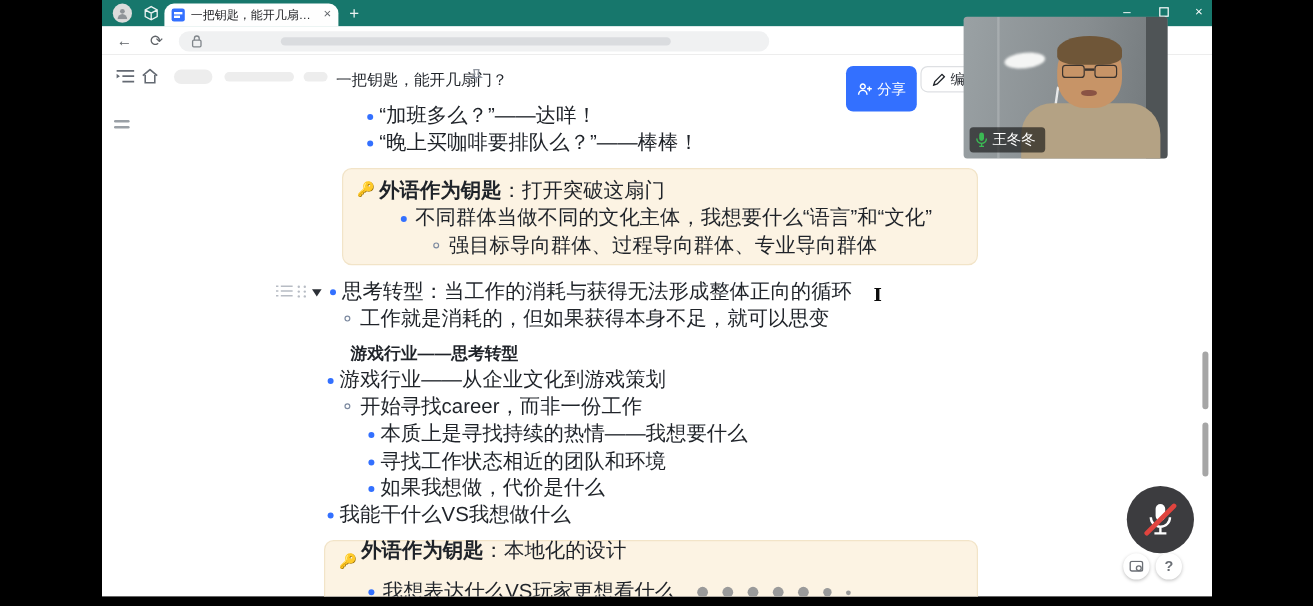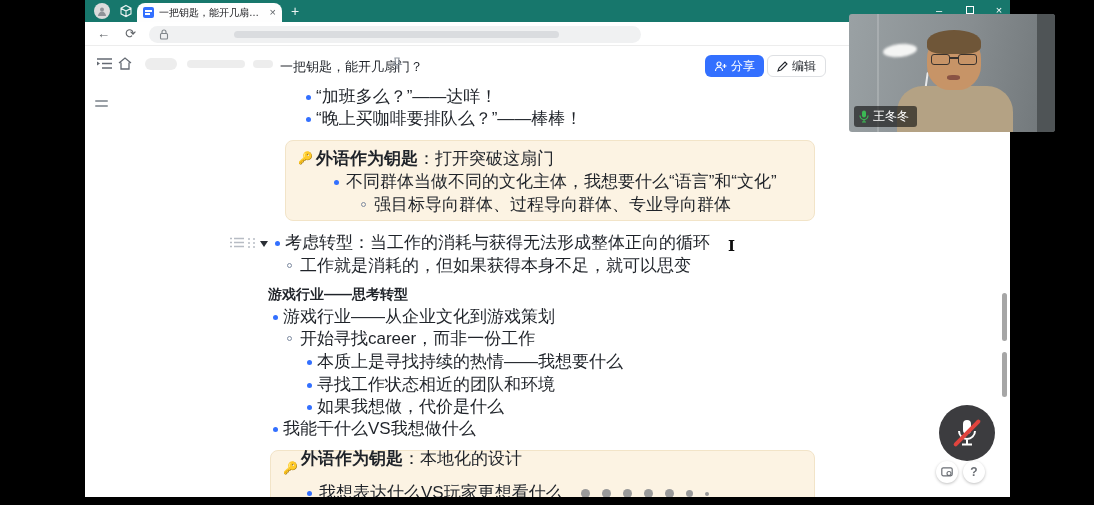--- a/index.html
+++ b/index.html
@@ -35,36 +35,36 @@
   .urlbar { position:absolute; left:64px; top:4px; width:492px; height:17px; background:#f0f1f2; border-radius:9px; }
   .lock { position:absolute; left:10px; top:3px; }
   .url-blur { position:absolute; left:85px; top:5px; width:325px; height:7px; background:#dadcdf; border-radius:4px; }
 
   
   .docheader { position:absolute; left:0; top:46px; width:925px; height:36px; background:#fff; }
   .dh-ic { position:absolute; top:11px; }
   .bc-blur { position:absolute; background:#ededed; border-radius:6px; }
   .doc-title { position:absolute; left:195px; top:12px; font-size:13px; color:#1f2329; }
   .pin-icon { position:absolute; left:306px; top:11px; }
-  .btn-share { position:absolute; left:620px; top:9px; height:22px; padding:0 9px; background:#3370ff;
+  .btn-share { position:absolute; left:620px; top:9px; height:38px; padding:0 9px; background:#3370ff;
     border-radius:6px; color:#fff; font-size:12px; display:flex; align-items:center; gap:4px; }
   .btn-edit { position:absolute; left:682px; top:9px; height:22px; padding:0 9px; background:#fff;
     border:1px solid #dee0e3; border-radius:6px; color:#1f2329; font-size:12px; display:flex; align-items:center; gap:4px; }
 
   .outline-toggle { position:absolute; left:10px; top:100px; width:16px; height:14px; }
   .outline-toggle span { display:block; height:2px; background:#9aa0a6; border-radius:1px; margin-bottom:3px; }
   .outline-toggle span:nth-child(1){ width:13px; } .outline-toggle span:nth-child(2){ width:13px; }
 
   
   .row { position:absolute; font-size:17px; color:#1f2329; white-space:nowrap; line-height:16px; }
   .dot { position:absolute; width:5px; height:5px; border-radius:50%; background:#3370ff; top:6px; }
   .circ { position:absolute; width:5px; height:5px; border-radius:50%; border:1.4px solid #7d8aa0;
     background:transparent; top:5px; }
   .b { font-weight:bold; }
-  .heading { font-size:14px; font-weight:bold; color:#1f2329; }
+  .heading { font-size:14px; font-weight:bold; color:#1f2329;margin-left:24px; }
 
   .callout { position:absolute; background:#fcf3e3; border:1px solid #f2e4c8; border-radius:8px; }
   .key-ic { position:absolute; font-size:12px; }
 
   .hover-tools { position:absolute; display:flex; align-items:center; gap:4px; }
   .drag-dots { display:grid; grid-template-columns:3px 3px; grid-gap:2px; }
   .drag-dots i { width:2px; height:2px; border-radius:50%; background:#b7bcc4; }
   .tri-down { width:0; height:0; border-left:4px solid transparent; border-right:4px solid transparent;
     border-top:6px solid #2b2f36; }
 
@@ -72,21 +72,21 @@
     font-weight:bold; font-size:15px; color:#0c0c0c; }
 
   .redact-dots { display:inline-flex; align-items:center; gap:12px; margin-left:14px; vertical-align:middle; }
   .redact-dots i { background:#9a9a9a; border-radius:50%; display:inline-block; }
   .rd-l { width:9px; height:9px; } .rd-m { width:7px; height:7px; } .rd-s { width:4px; height:4px; }
 
   .scrollthumb { position:absolute; left:917px; width:5px; background:#a6a6a6; border-radius:3px; }
   .st1 { top:293px; height:48px; } .st2 { top:352px; height:45px; }
 
   
-  .webcam { position:absolute; left:849px; top:14px; width:206px; height:118px; border-radius:3px;
+  .webcam { position:absolute; left:803px; top:14px; width:170px; height:118px; border-radius:3px;
     overflow:hidden; background:linear-gradient(100deg,#9aa1a4 0%,#878d90 55%,#6f7578 100%); z-index:30; }
   .wall-light { position:absolute; left:34px; top:30px; width:34px; height:13px; background:#f4f5f4;
     border-radius:50%; transform:rotate(-6deg); filter:blur(1px); }
   .wall-strip { position:absolute; right:0; top:0; width:18px; height:100%; background:#4f5456; }
   .wall-seam { position:absolute; left:28px; top:0; width:2px; height:100%; background:rgba(255,255,255,.18); }
   .person-shirt { position:absolute; left:48px; top:72px; width:116px; height:60px; background:#b4a284;
     border-radius:26px 26px 0 0; }
   .person-head { position:absolute; left:78px; top:18px; width:54px; height:58px; background:#c79467;
     border-radius:46% 46% 42% 42%; }
   .person-hair { position:absolute; left:78px; top:16px; width:54px; height:24px; background:#6f5638;
@@ -222,21 +222,21 @@
           <i></i>
           <i></i>
           <i></i>
           <i></i>
           <i></i>
         </span>
     </div>
     <span class="tri-down" style="position:absolute; left:175px; top:241px"></span>
     <div class="row" style="left:200px; top:235px">
       <span class="dot" style="left:-10px"></span>
-      <span>考虑转型：当工作的消耗与获得无法形成整体正向的循环</span>
+      <span>思考转型：当工作的消耗与获得无法形成整体正向的循环</span>
     </div>
     <div class="row" style="left:215px; top:258px">
       <span class="circ" style="left:-13px"></span>
       <span>工作就是消耗的，但如果获得本身不足，就可以思变</span>
     </div>
 
     <div class="row heading" style="left:183px; top:286px">游戏行业——思考转型</div>
 
     <div class="row" style="left:215px; top:331px">
       <span class="circ" style="left:-13px"></span>

